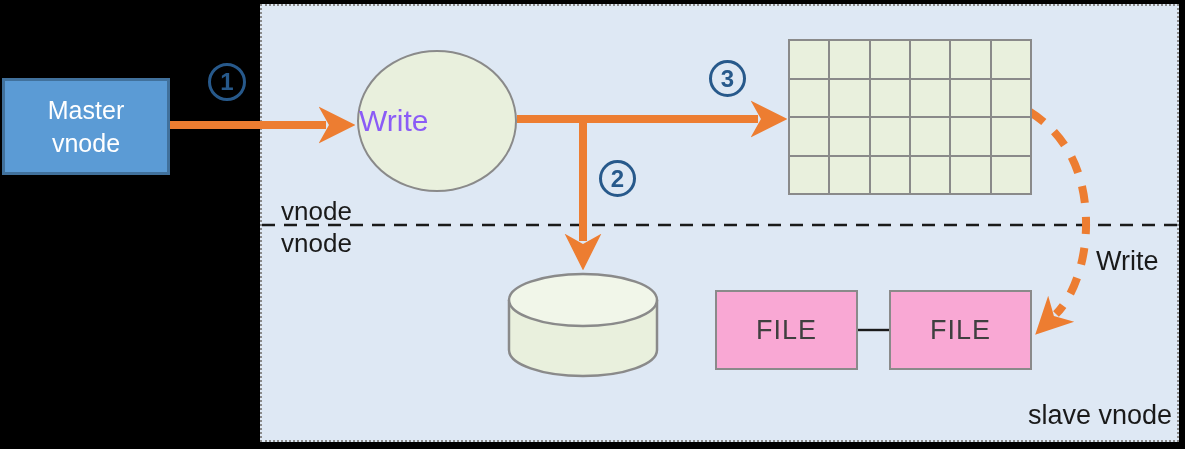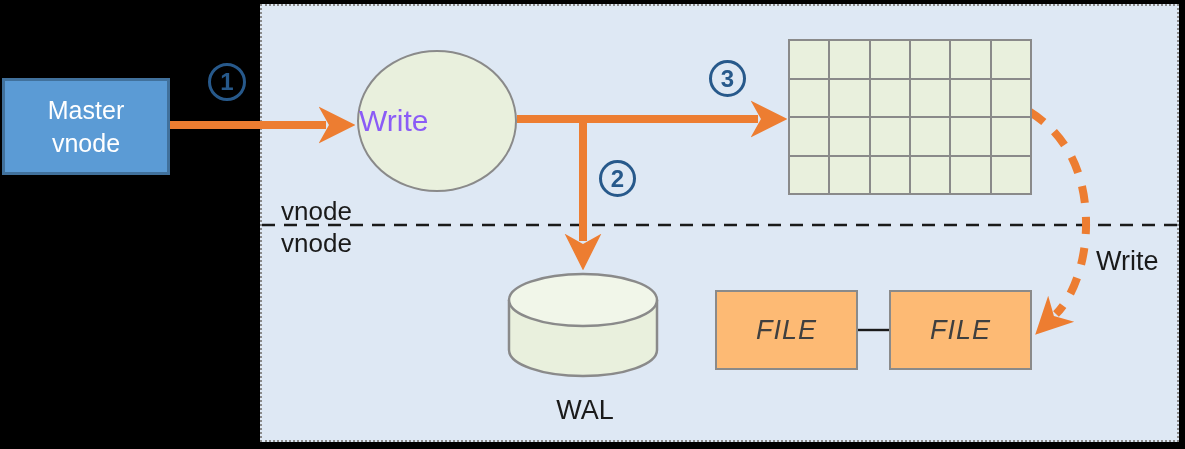--- a/index.html
+++ b/index.html
@@ -38,23 +38,23 @@
     display:grid;grid-template-columns:repeat(6,1fr);grid-template-rows:repeat(4,1fr);gap:2px;
   }
   .cell{background:#E9F0DD;}
   .lbl{position:absolute;color:#1a1a1a;font-size:26px;line-height:1.1;white-space:nowrap;}
   .memory{left:281px;top:197px;}
   .disk{left:281px;top:229px;}
   .wal-svg{position:absolute;left:507px;top:272px;}
   .wal-label{left:540px;top:396px;width:90px;text-align:center;font-size:27px;}
   .file{
     position:absolute;width:143px;height:80px;top:290px;box-sizing:border-box;
-    background:#fdba74;border:2.5px solid #8a8a8a;
+    background:#f9a8d4;border:2.5px solid #8a8a8a;
     display:flex;align-items:center;justify-content:center;
-    font-size:27px;color:#3f3f3f;font-weight:500;letter-spacing:1px;font-style:italic;
+    font-size:27px;color:#3f3f3f;font-weight:500;letter-spacing:1px;
   }
   .f1{left:715px;}
   .f2{left:889px;}
   .flush{left:1096px;top:247px;font-size:27px;}
   .slave{left:1028px;top:401px;font-size:27px;}
 </style>
 </head>
 <body>
 
 <div class="canvas">
@@ -126,24 +126,24 @@
     <div class="cell"></div>
   </div>
 
   <div class="lbl memory">vnode</div>
   <div class="lbl disk">vnode</div>
 
   <svg class="wal-svg" width="152" height="108" viewBox="0 0 152 108">
     <path d="M2,28 L2,78 A74,26 0 0 0 150,78 L150,28" fill="#E9F0DD" stroke="#8a8a8a" stroke-width="2.5"></path>
     <ellipse cx="76" cy="28" rx="74" ry="26" fill="#F1F6E9" stroke="#8a8a8a" stroke-width="2.5"></ellipse>
   </svg>
-  <div class="lbl wal-label">WAL</div>
 
   <div class="file f1">
     <span>FILE</span>
   </div>
   <div class="file f2">
     <span>FILE</span>
   </div>
 
   <div class="lbl flush">Write</div>
+  <div class="lbl slave">slave vnode</div>
 
 </div>
 
 </body></html>

